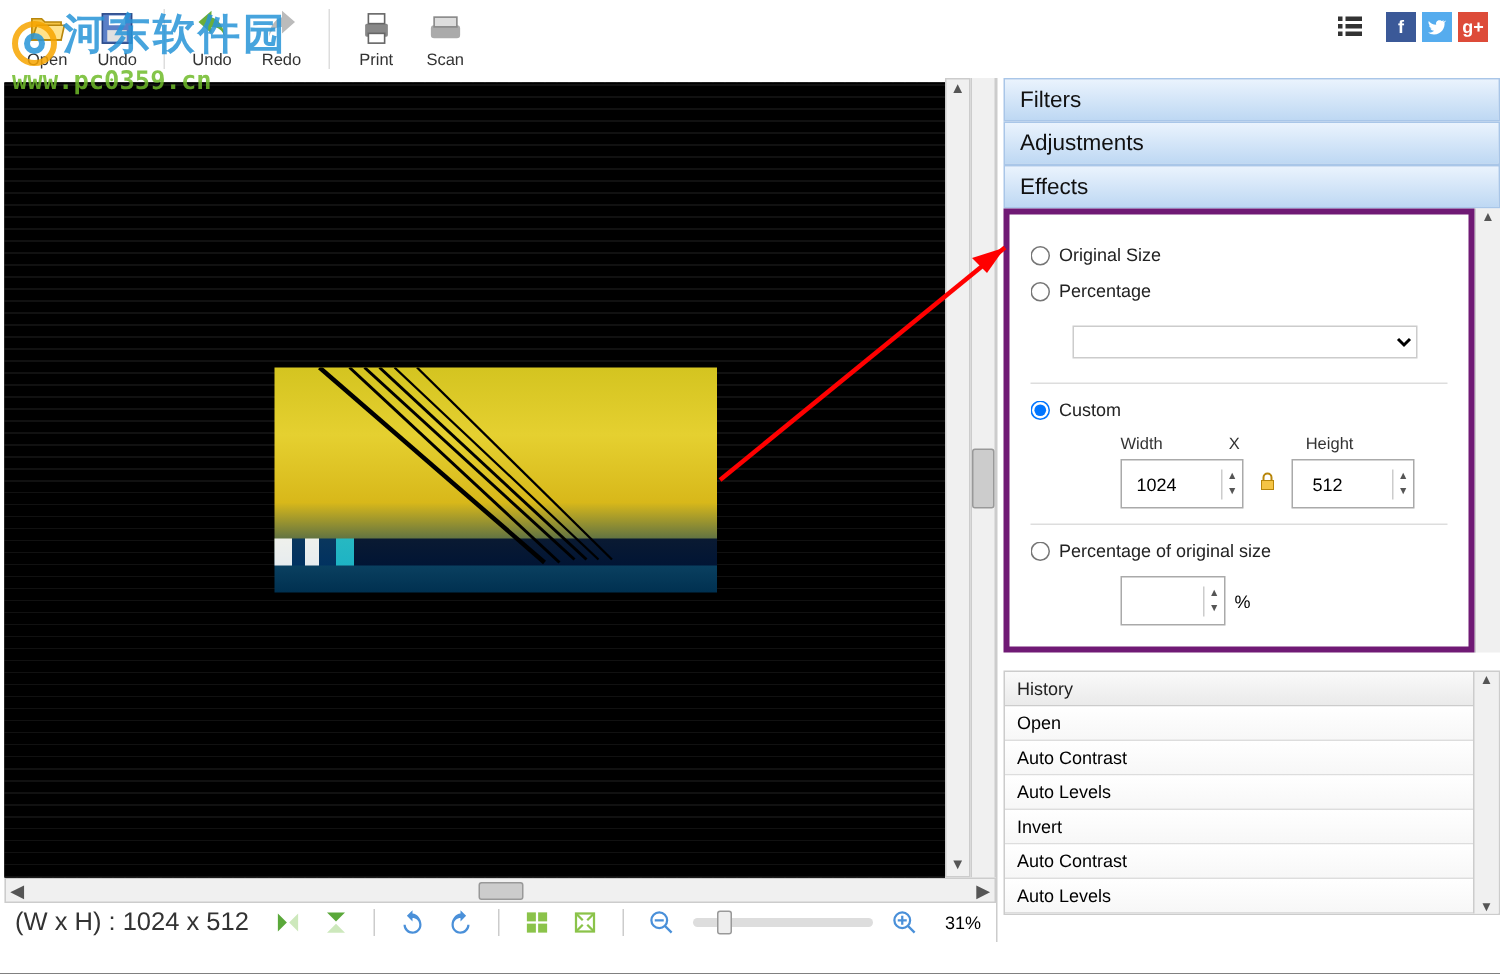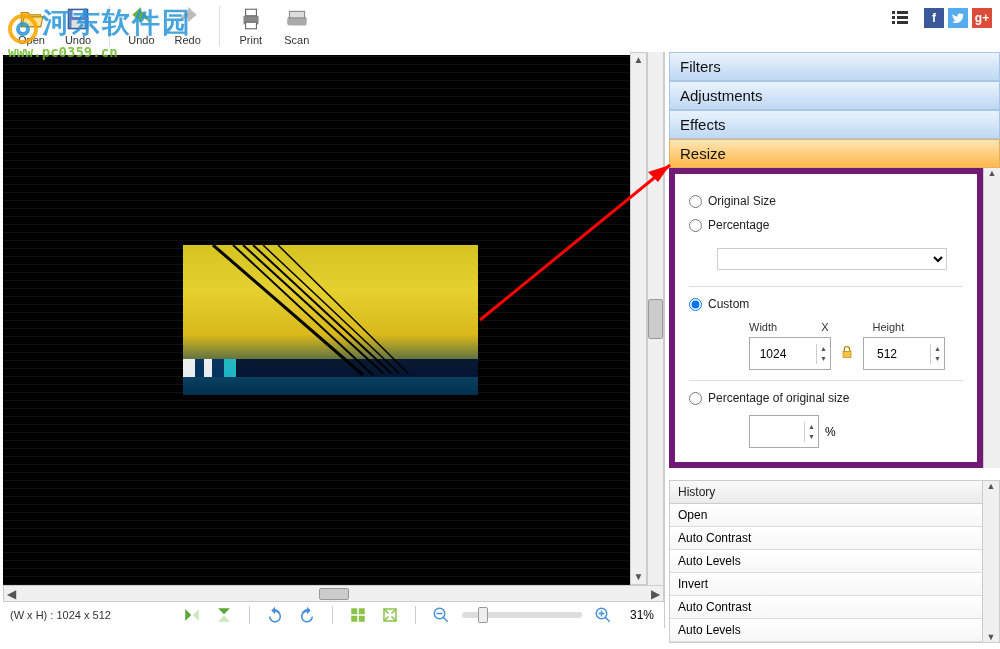--- a/index.html
+++ b/index.html
@@ -29,33 +29,33 @@
   .hscroll { height: 17px; background: #f0f0f0; border: 1px solid #ccc; display: flex; align-items: center; margin-left: 3px; }
   .hscroll-thumb { margin-left: 300px; width: 30px; height: 12px; background: #ccc; border: 1px solid #999; border-radius: 2px; }
   .hscroll .arrow { width: 15px; text-align: center; color: #555; }
   .vscroll { width: 17px; background: #f0f0f0; border: 1px solid #ccc; display: flex; flex-direction: column; align-items: center; }
   .vscroll .arrow { height: 14px; line-height: 14px; color: #555; font-size: 10px; }
 
   .canvas-wrap { display: flex; flex: 1; }
   
   
   .statusbar { display: flex; align-items: center; padding: 4px 10px; height: 26px; gap: 10px; }
-  .statusbar .dim-label { color: #333; font-size: 11px; margin-right: auto; }
+  .statusbar .dim-label { color: #333; font-size: 17px; margin-right: auto; }
   .mini-tool { width: 22px; height: 22px; display: inline-flex; align-items: center; justify-content: center; cursor: pointer; }
   .mini-divider { width: 1px; height: 18px; background: #ccc; margin: 0 4px; }
   .zoom-slider { width: 120px; height: 6px; background: #ddd; position: relative; border-radius: 3px; }
   .zoom-slider .thumb { position: absolute; left: 16px; top: -5px; width: 10px; height: 16px; background: #eee; border: 1px solid #999; border-radius: 2px; }
 
   
   .right-panel { width: 336px; display: flex; flex-direction: column; border-left: 1px solid #ccc; padding-left: 4px; }
   .accordion { display: flex; flex-direction: column; }
   .acc-header { padding: 5px 10px; font-size: 15px; color: #111; border: 1px solid #a9c6e8; margin-bottom: 0px; cursor: pointer; }
   .acc-blue { background: linear-gradient(to bottom, #eaf3fd 0%, #bed8f3 100%); }
   .acc-orange { background: linear-gradient(to bottom, #ffe6b5 0%, #ffb74a 100%); border-color: #e8b060; }
-  .acc-body { border: 6px solid #701a75; padding: 10px 14px; position: relative; }
+  .acc-body { border: 4px solid #701a75; padding: 10px 14px; position: relative; }
   .acc-body-wrap { display: flex; }
   .acc-body-content { flex: 1; }
   .acc-body-scroll { width: 17px; background: #f0f0f0; border-left: 1px solid #ccc; }
 
   .radio-row { display: flex; align-items: center; margin: 10px 0; font-size: 12px; color: #222; }
   .radio-row input { margin-right: 6px; }
   .predef-select { width: 230px; height: 22px; margin: 6px 0 6px 28px; border: 1px solid #ccc; background: #fff; }
   .hr { border-top: 1px solid #ddd; margin: 10px 0; }
   .wh-labels { display: flex; gap: 44px; margin-left: 60px; font-size: 11px; color: #333; margin-bottom: 4px; }
   .wh-row { display: flex; align-items: center; gap: 8px; margin-left: 60px; }
@@ -68,21 +68,21 @@
 
   .history-panel { margin-top: 12px; border: 1px solid #ccc; display: flex; }
   .history-list { flex: 1; }
   .history-header { padding: 4px 8px; font-size: 12px; background: linear-gradient(#fafafa,#eaeaea); border-bottom: 1px solid #ccc; font-weight: normal; color: #222; }
   .history-item { padding: 4px 8px; border-bottom: 1px solid #ddd; font-size: 12px; background: linear-gradient(#fff,#f7f7f7); cursor: pointer; }
   .history-scroll { width: 17px; background: #f0f0f0; border-left: 1px solid #ccc; display: flex; flex-direction: column; }
 
   
   .watermark { position: absolute; top: 4px; left: 8px; pointer-events: none; opacity: 0.85; }
   .watermark .wm1 { font-size: 28px; font-weight: bold; color: #2895d8; font-family: "Microsoft YaHei", sans-serif; letter-spacing: 2px; }
-  .watermark .wm2 { font-size: 14px; color: #6fbb2a; font-family: monospace; font-weight: bold; }
+  .watermark .wm2 { font-size: 17px; color: #6fbb2a; font-family: monospace; font-weight: bold; }
   .wm-ring { display:inline-block; width:30px; height:30px; border:4px solid #f7a500; border-radius:50%; vertical-align:middle; margin-right:4px; position:relative; }
   .wm-ring::after { content:""; position:absolute; inset:4px; border:4px solid #2895d8; border-radius:50%; }
 
   
   .red-arrow { position: absolute; left: 470px; top: 150px; width: 220px; height: 180px; pointer-events: none; }
 
   .splitter-grip { width: 17px; height: 40px; background: #ccc; border: 1px solid #999; border-radius: 2px; margin: auto 0; }
   .splitter-col { width: 17px; display: flex; background: #f0f0f0; border-left: 1px solid #ccc; border-right: 1px solid #ccc; }
 </style>
 </head>
@@ -258,21 +258,20 @@
       </span>
       <span style="margin-left:6px;">31%</span>
     </div>
   </div>
 
   <div class="right-panel">
     <div class="accordion">
       <div class="acc-header acc-blue">Filters</div>
       <div class="acc-header acc-blue">Adjustments</div>
       <div class="acc-header acc-blue">Effects</div>
-      <div class="acc-header acc-orange">Resize</div>
       <div class="acc-body-wrap">
         <div class="acc-body acc-body-content">
           <label class="radio-row">
             <input type="radio" name="resize-mode" style="">
             <span>Original Size</span>
           </label>
           <label class="radio-row">
             <input type="radio" name="resize-mode" style="">
             <span>Percentage</span>
           </label>

